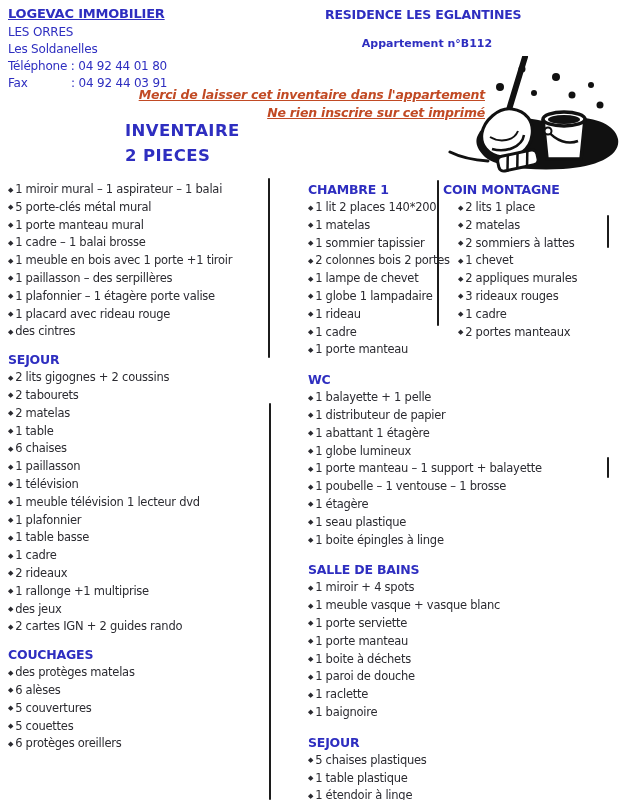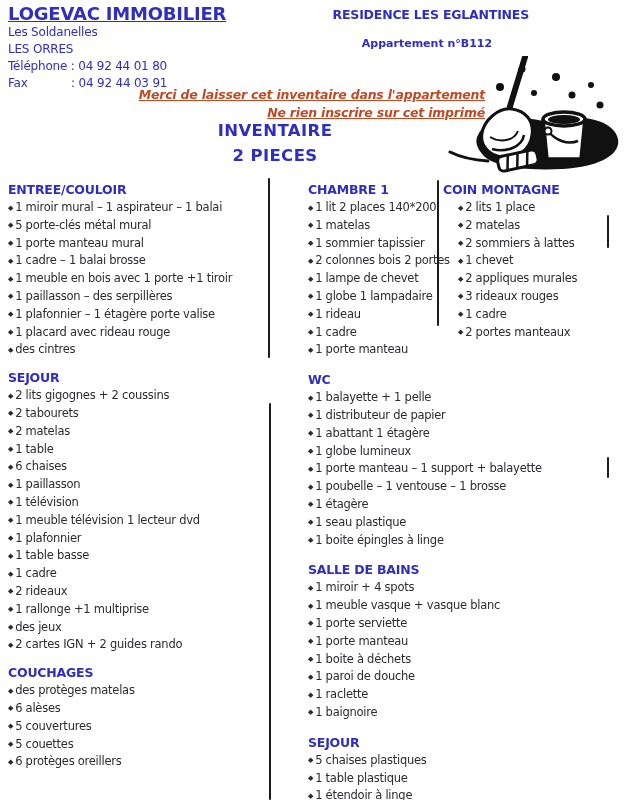--- a/index.html
+++ b/index.html
@@ -4,30 +4,30 @@
 <style>
   html,body{margin:0;padding:0;}
   body{
     width:625px;height:800px;position:relative;overflow:hidden;
     background:#ffffff;color:var(--text,#2b2b31);
     font-family:"DejaVu Sans",sans-serif;
   }
   .abs{position:absolute;}
   
   #company{left:8px;top:4px;}
-  #company-name{font-size:18px;font-weight:bold;text-decoration:underline;color:var(--blue,#2e2ec0);line-height:20px;letter-spacing:-0.2px;}
+  #company-name{font-size:13px;font-weight:bold;text-decoration:underline;color:var(--blue,#2e2ec0);line-height:20px;letter-spacing:-0.2px;}
   .company-line{font-size:12px;line-height:17px;color:var(--blue,#2e2ec0);white-space:pre;letter-spacing:-0.2px;}
   
-  #residence{left:309px;top:7px;width:220px;text-align:right;font-size:12.5px;font-weight:bold;color:var(--blue,#2e2ec0);letter-spacing:-0.2px;}
+  #residence{left:325px;top:7px;width:220px;text-align:left;font-size:12.5px;font-weight:bold;color:var(--blue,#2e2ec0);letter-spacing:-0.2px;}
   #apartment{left:317px;top:37px;width:220px;text-align:center;font-size:11px;font-weight:bold;color:var(--blue,#2e2ec0);}
   
   #notice{left:85px;top:86px;width:400px;text-align:right;}
   .notice-line{font-size:12.5px;font-weight:bold;font-style:italic;text-decoration:underline;color:var(--red,#c14a24);line-height:18px;letter-spacing:-0.2px;}
   
-  #doc-title{left:125px;top:118px;width:300px;text-align:center;color:var(--blue,#2e2ec0);font-weight:bold;font-size:16.5px;line-height:25px;letter-spacing:0.4px;}
+  #doc-title{left:125px;top:118px;width:300px;color:var(--blue,#2e2ec0);font-weight:bold;font-size:16.5px;line-height:25px;letter-spacing:0.4px;}
   
   #clipart{left:448px;top:56px;width:175px;height:120px;}
   
   .col{position:absolute;top:181px;}
   #col1{left:8px;width:262px;}
   #col2{left:285px;width:335px;}
   #col3{left:443px;width:180px;}
   .section{margin-bottom:10px;}
   #col2 .section{margin-bottom:12px;margin-left:23px;}
   .sec-title{color:var(--blue,#2e2ec0);font-weight:bold;font-size:12.5px;line-height:18px;letter-spacing:-0.2px;white-space:nowrap;}
@@ -40,22 +40,22 @@
   #vl2{left:269px;top:403px;height:397px;}
   #vl3{left:437px;top:180px;height:146px;}
   #vl4{left:607px;top:215px;height:33px;}
   #vl5{left:607px;top:457px;height:21px;}
 </style>
 </head>
 <body>
 
 <div class="abs" id="company">
   <div id="company-name">LOGEVAC IMMOBILIER</div>
+  <div class="company-line">LES ORRES</div>
   <div class="company-line">Les Soldanelles</div>
-  <div class="company-line">LES ORRES</div>
   <div class="company-line">Téléphone : 04 92 44 01 80</div>
   <div class="company-line">Fax            : 04 92 44 03 91</div>
 </div>
 
 <div class="abs" id="residence">RESIDENCE LES EGLANTINES</div>
 <div class="abs" id="apartment">Appartement n°B112</div>
 
 <div class="abs" id="notice">
   <div class="notice-line">Merci de laisser cet inventaire dans l'appartement</div>
   <div class="notice-line">Ne rien inscrire sur cet imprimé</div>
@@ -90,21 +90,20 @@
     <circle cx="86" cy="36" r="3" fill="#111"></circle>
     <circle cx="108" cy="20" r="4" fill="#111"></circle>
     <circle cx="124" cy="38" r="3.5" fill="#111"></circle>
     <circle cx="143" cy="28" r="3" fill="#111"></circle>
     <circle cx="152" cy="48" r="3.5" fill="#111"></circle>
   </svg>
 </div>
 
 <div class="col" id="col1">
     <div class="section">
-      <div class="sec-title">ENTREE/COULOIR</div>
       <div class="item"><span class="blt">◆</span><span>1 miroir mural – 1 aspirateur – 1 balai</span></div>
       <div class="item"><span class="blt">◆</span><span>5 porte-clés métal mural</span></div>
       <div class="item"><span class="blt">◆</span><span>1 porte manteau mural</span></div>
       <div class="item"><span class="blt">◆</span><span>1 cadre – 1 balai brosse</span></div>
       <div class="item"><span class="blt">◆</span><span>1 meuble en bois avec 1 porte +1 tiroir</span></div>
       <div class="item"><span class="blt">◆</span><span>1 paillasson – des serpillères</span></div>
       <div class="item"><span class="blt">◆</span><span>1 plafonnier – 1 étagère porte valise</span></div>
       <div class="item"><span class="blt">◆</span><span>1 placard avec rideau rouge</span></div>
       <div class="item"><span class="blt">◆</span><span>des cintres</span></div>
     </div>

